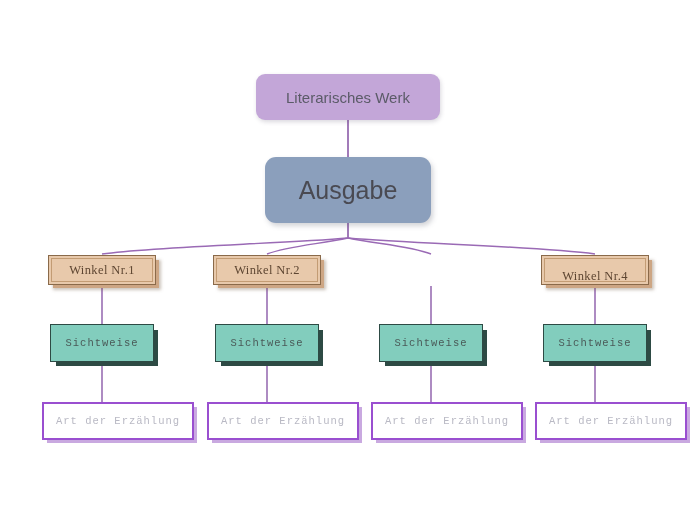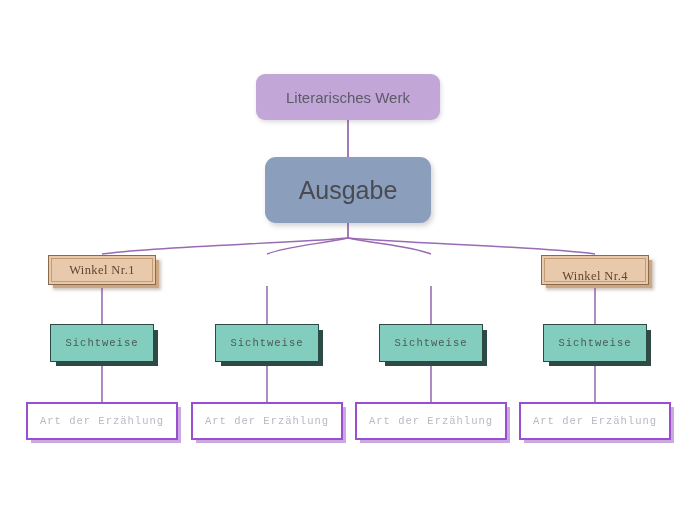--- a/index.html
+++ b/index.html
@@ -102,20 +102,21 @@
     width: 152px;
     height: 38px;
     top: 402px;
     background: #ffffff;
     border: 2px solid #9a4fd0;
     color: #b9b9c4;
     font-size: 10.5px;
     font-family: "Liberation Mono", monospace;
     letter-spacing: 1px;
     box-shadow: 4px 4px 0 -1px #c9a9e0;
+    margin-left: 16px;
   }
 
   .col-0 { left: 48px; }
   .col-1 { left: 213px; }
   .col-2 { left: 377px; }
   .col-3 { left: 541px; align-items: flex-end; }
 
   .narr-0 { left: 26px; }
   .narr-1 { left: 191px; }
   .narr-2 { left: 355px; }
@@ -157,20 +158,23 @@
     <span>Literarisches Werk</span>
   </div>
 
   <div class="node node-edition">
     <span>Ausgabe</span>
   </div>
 
   <div class="node node-angle col-0">
     <span>Winkel Nr.1</span>
   </div>
+  <div class="node node-angle col-1">
+    <span>Winkel Nr.2</span>
+  </div>
   <div class="node node-angle col-3">
     <span>Winkel Nr.4</span>
   </div>
 
   <div class="node node-view view-0">
     <span>Sichtweise</span>
   </div>
   <div class="node node-view view-1">
     <span>Sichtweise</span>
   </div>

